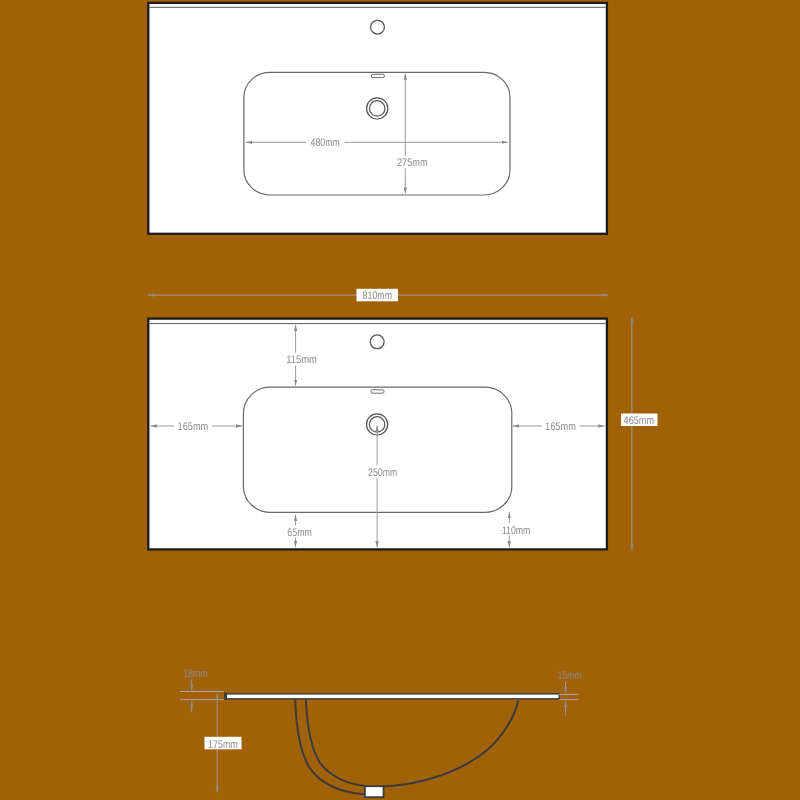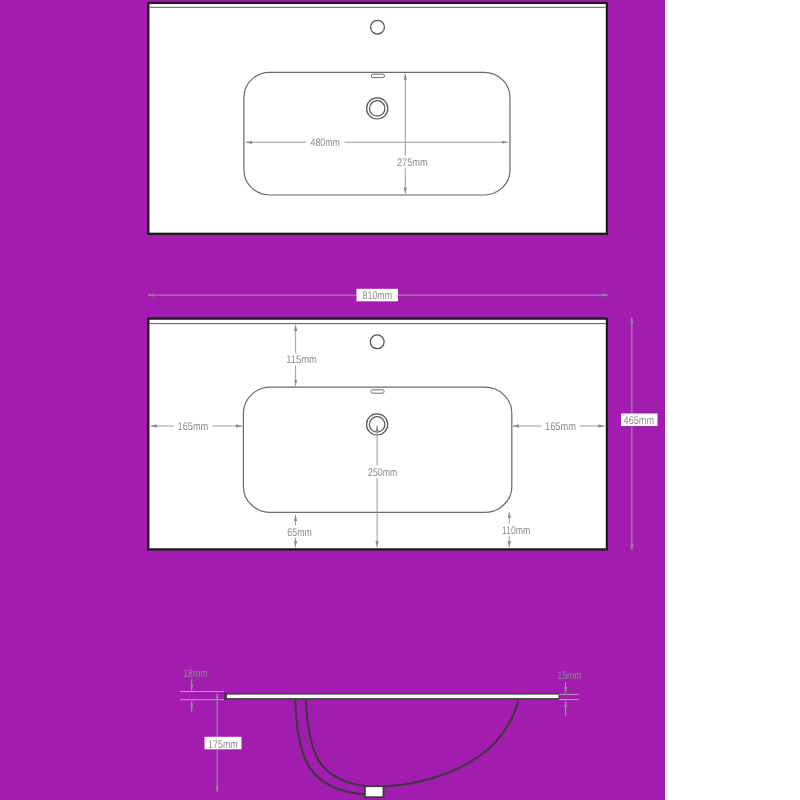--- a/index.html
+++ b/index.html
@@ -1,16 +1,16 @@
 <!DOCTYPE html>
 <html><head>
 <meta charset="utf-8">
 <style>
   html,body{margin:0;padding:0;background:#ffffff;}
-  .wrap{width:665px;height:800px;position:relative;background:#a21caf;overflow:hidden;}
+  .wrap{width:800px;height:800px;position:relative;background:#a16207;overflow:hidden;}
   svg{position:absolute;left:0;top:0;}
   text{font-family:"Liberation Sans",sans-serif;fill:#8b8b8b;text-rendering:geometricPrecision;}
 </style>
 </head>
 <body>
 <div class="wrap">
 <svg width="800" height="800" viewBox="0 0 800 800">
 <defs>
   <marker id="ah" orient="auto-start-reverse" markerWidth="7" markerHeight="6" refX="6.2" refY="3" markerUnits="userSpaceOnUse">
     <path d="M0,1.35 L6.2,3 L0,4.65 z" fill="#8a8a8a"></path>

